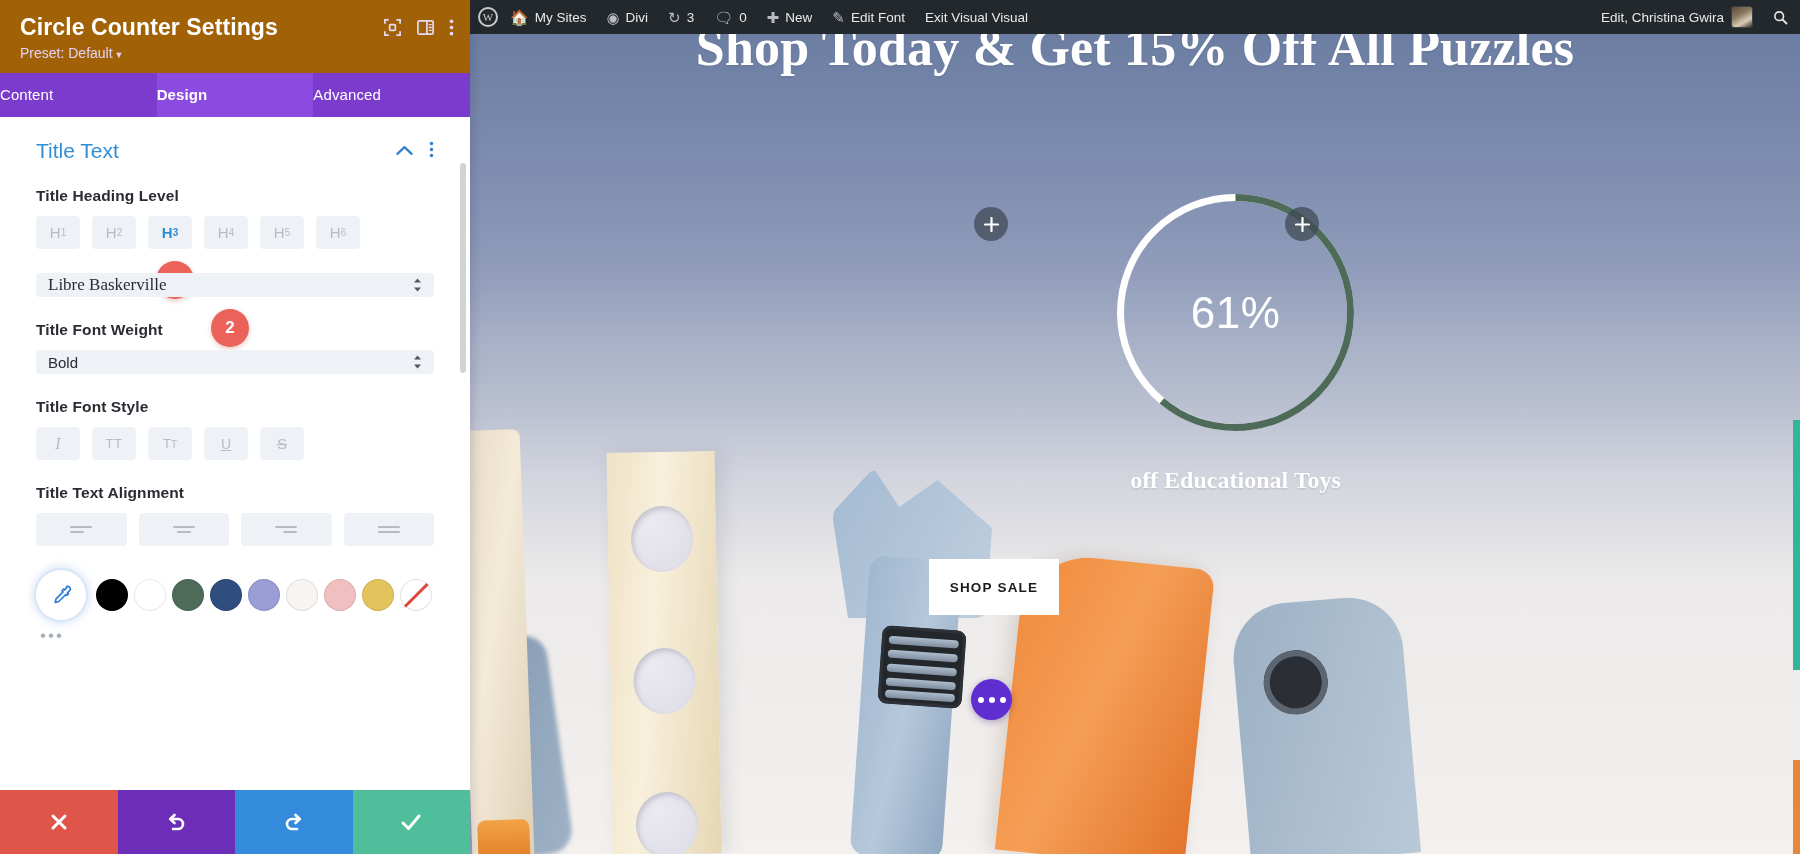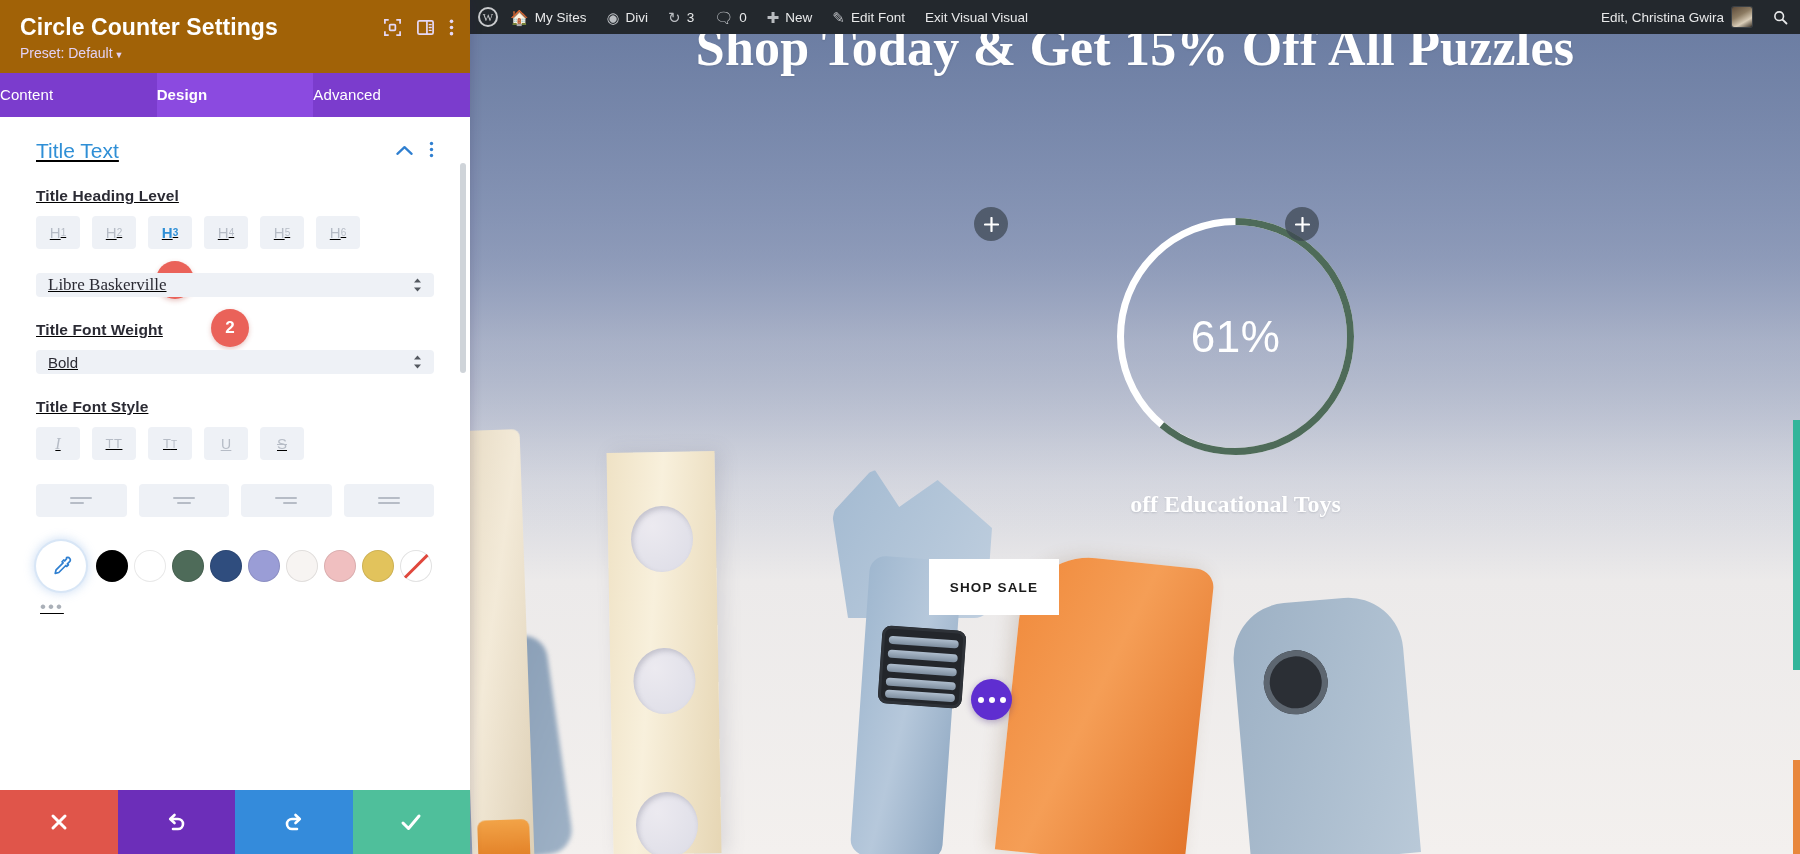--- a/index.html
+++ b/index.html
@@ -100,21 +100,21 @@
     font-size:52px;
     line-height:1.14;
     color:#ffffff;
     letter-spacing:.2px;
     padding:0 140px;
     text-shadow:0 1px 2px rgba(60,70,90,.18);
   }
 
   
   .circle-wrap{
-    position:absolute; left:633px; top:204px; width:265px; height:320px;
+    position:absolute; left:633px; top:180px; width:265px; height:320px;
     text-align:center;
   }
   .circle-counter{
     position:relative; width:265px; height:265px;
   }
   .circle-counter svg{ display:block; transform:rotate(-90deg); }
   .circle-num{
     position:absolute; inset:0; display:flex; align-items:center; justify-content:center;
     font-size:44px; color:#ffffff; font-family:"Liberation Sans", sans-serif;
     font-weight:400; letter-spacing:.5px;
@@ -213,21 +213,21 @@
   .tab{
     flex:1; padding:13px 0 14px 0;
     color:#ffffff; font-size:15px; letter-spacing:.1px;
   }
   .tab.active{ background:#8b4ae0; font-weight:bold; }
 
   .panel-body{
     flex:1; overflow:hidden; position:relative; background:#fff;
     padding:0 0 0 0;
   }
-  .scroll-inner{ padding:22px 36px 10px 36px;text-decoration:underline; }
+  .scroll-inner{ padding:22px 36px 10px 36px; }
   .scrollbar{
     position:absolute; right:4px; top:46px; width:6px; height:210px;
     background:#cfd4d9; border-radius:3px;
   }
 
   .section-head{
     display:flex; align-items:center; margin-bottom:24px;
   }
   .section-head .title{
     font-size:21px; color:#2f8fd6; font-weight:normal;
@@ -537,20 +537,21 @@
             <div class="opt" style="width:44px">
               <span style="font-size:14px;text-decoration:underline;">U</span>
             </div>
             <div class="opt" style="width:44px">
               <span style="font-size:15px;text-decoration:line-through;">S</span>
             </div>
           </div>
         </div>
 
         <div class="field">
+          <div class="field-label">Title Text Alignment</div>
           <div class="btn-row">
             <div class="opt wide">
               <span style="display:block">
                 <span class="ln"></span>
                   <span class="ln short"></span>
               </span>
             </div>
             <div class="opt wide">
               <span style="display:block">
                 <span class="ln"></span>

